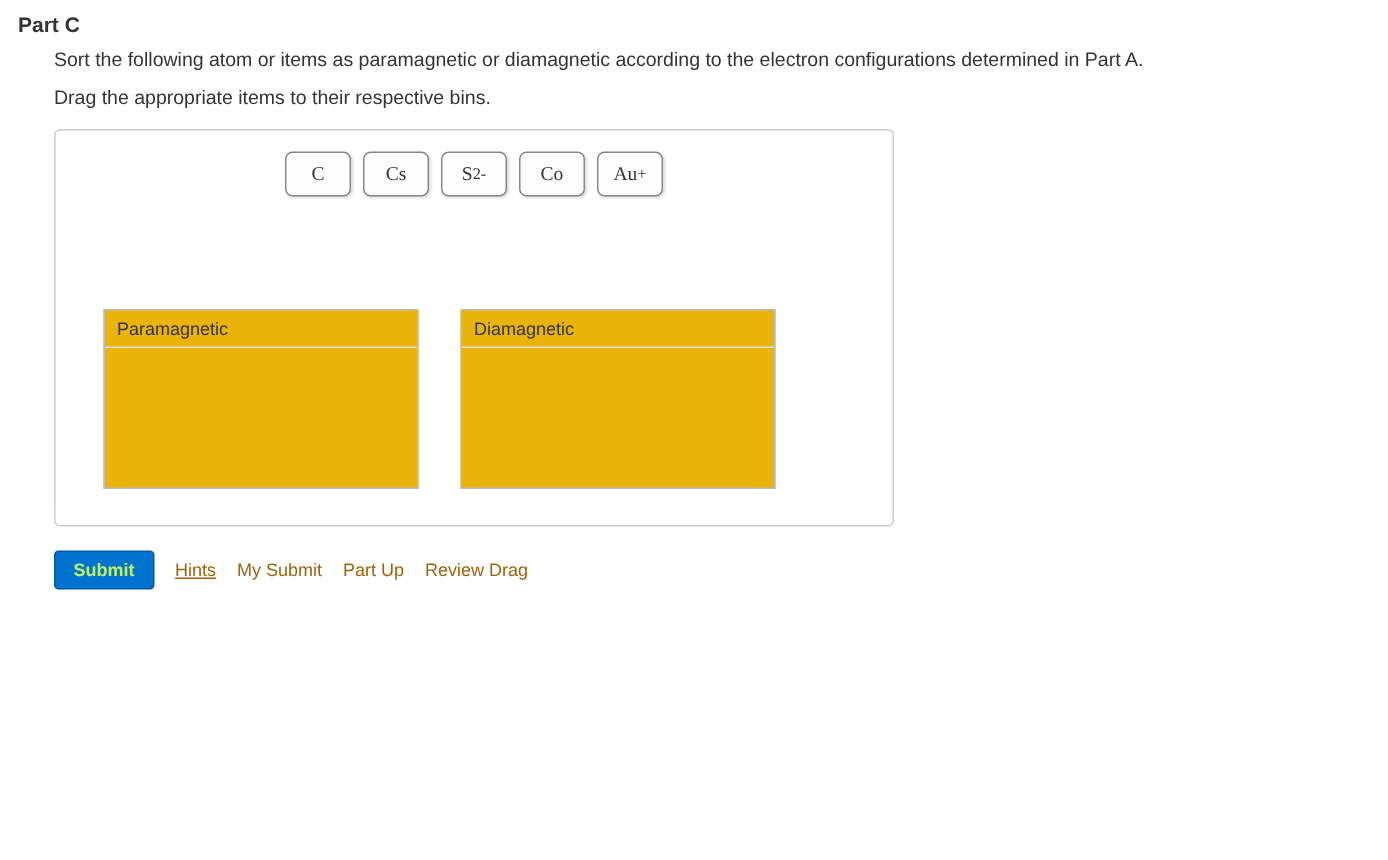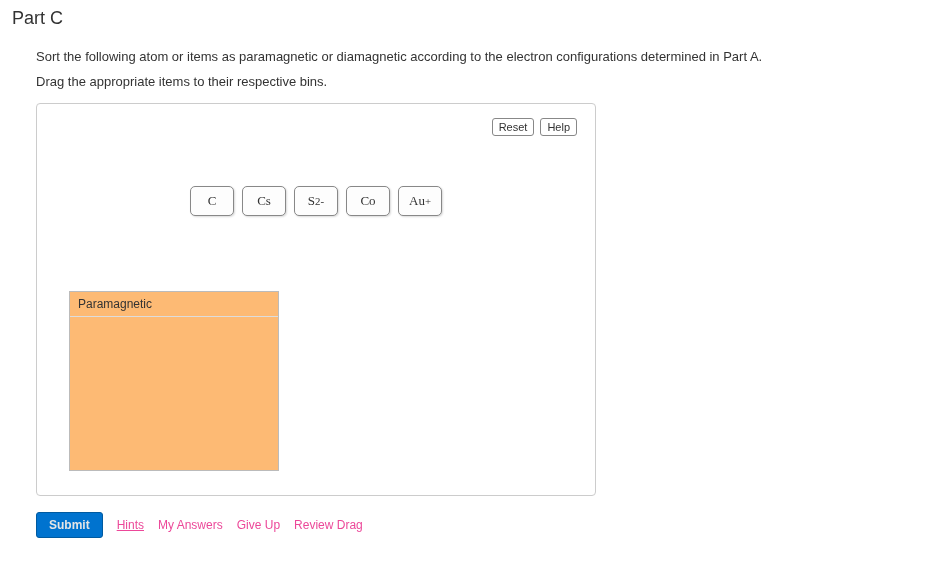--- a/index.html
+++ b/index.html
@@ -4,23 +4,23 @@
   <style>
     * { box-sizing: border-box; margin: 0; padding: 0; }
     body {
       font-family: Arial, Helvetica, sans-serif;
       font-size: 13px;
       color: #333;
       background: #fff;
       padding: 8px 12px;
     }
     .part-header {
-      font-weight: normal;
-      font-size: 18px;
-      margin-bottom: 20px;
+      font-weight: bold;
+      font-size: 14px;
+      margin-bottom: 8px;
     }
     .question-text {
       margin-left: 24px;
       margin-bottom: 10px;
       font-size: 13px;
     }
     .instruction-text {
       margin-left: 24px;
       margin-bottom: 14px;
       font-size: 13px;
@@ -71,88 +71,87 @@
       cursor: grab;
     }
     .bins-row {
       display: flex;
       gap: 28px;
       margin-left: 14px;
       margin-bottom: 6px;
     }
     .bin {
       width: 210px;
-      height: 180px;
+      height: 120px;
       border: 1px solid #bbb;
-      background: #fdba74;
+      background: #eab308;
     }
     .bin-header {
       font-size: 12px;
       padding: 5px 8px;
       border-bottom: 1px solid #ddd;
     }
     .footer-row {
       margin-left: 24px;
       margin-top: 16px;
       display: flex;
       align-items: center;
       gap: 14px;
       font-size: 12px;
     }
     .submit-btn {
       background: #0073cf;
-      color: #e5e5e5;
+      color: #bef264;
       border: 1px solid #005aa0;
       border-radius: 3px;
       padding: 5px 12px;
       font-size: 12px;
       font-weight: bold;
       cursor: pointer;
     }
     .footer-link {
-      color: #ec4899;
+      color: #a16207;
       font-size: 12px;
     }
     .footer-link.underline {
       text-decoration: underline;
       cursor: pointer;
     }
     .footer-link.plain {
       cursor: pointer;
     }
   </style>
 </head>
 <body>
 
 <div class="part-header">Part C</div>
 <div class="question-text">Sort the following atom or items as paramagnetic or diamagnetic according to the electron configurations determined in Part A.</div>
 <div class="instruction-text">Drag the appropriate items to their respective bins.</div>
 
 <div class="work-area">
 
-  <div class="toolbar-row">
-    <button class="tool-btn">Reset</button>
-    <button class="tool-btn">Help</button>
-  </div>
 
   <div class="items-row">
     <div class="drag-item">C</div>
     <div class="drag-item">Cs</div>
     <div class="drag-item">S<sup>2-</sup></div>
     <div class="drag-item">Co</div>
     <div class="drag-item">Au<sup>+</sup></div>
   </div>
 
   <div class="bins-row">
     <div class="bin">
       <div class="bin-header">Paramagnetic</div>
     </div>
+    <div class="bin">
+      <div class="bin-header">Diamagnetic</div>
+    </div>
   </div>
 
 </div>
 
 <div class="footer-row">
   <button class="submit-btn">Submit</button>
   <span class="footer-link underline">Hints</span>
-  <span class="footer-link plain">My Answers</span>
-  <span class="footer-link plain">Give Up</span>
+  <span class="footer-link plain">My Submit</span>
+  <span class="footer-link plain">Part Up</span>
   <span class="footer-link plain">Review Drag</span>
 </div>
 
 </body></html>

